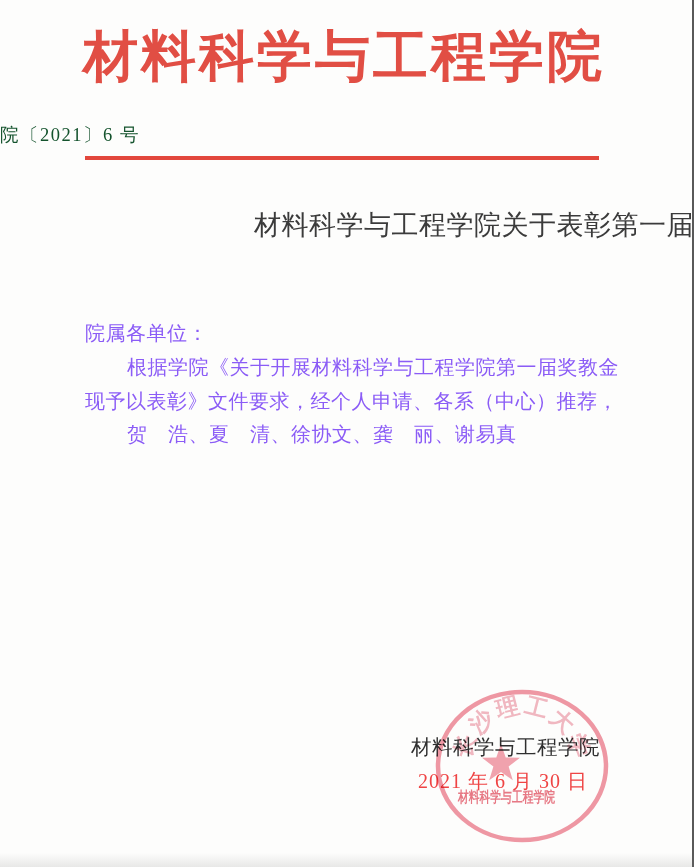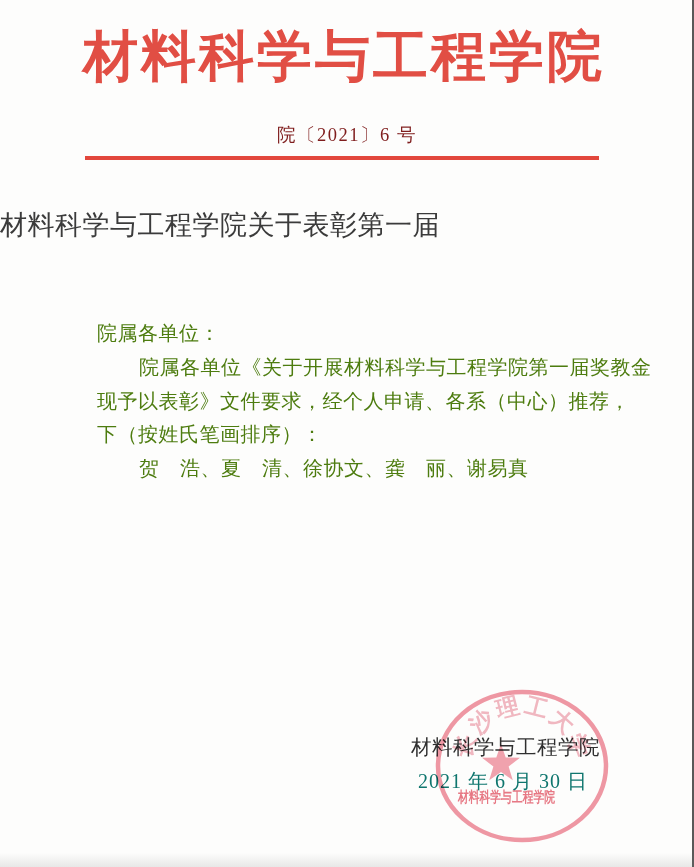--- a/index.html
+++ b/index.html
@@ -18,66 +18,65 @@
     text-align: center;
     font-size: 55px;
     font-weight: bold;
     color: #e14e44;
     letter-spacing: 3px;
     white-space: nowrap;
   }
   .doc-number {
     position: absolute;
     top: 122px; left: 0; right: 0;
-    text-align: center;
+    text-align: left;
     font-size: 18.5px;
-    color: #7f1d1d;
+    color: #14532d;
     letter-spacing: 1.5px;
   }
   .red-rule {
     position: absolute;
     top: 156px; left: 85px;
     width: 514px; height: 4px;
     background: #e2473c;
   }
   .doc-title {
     position: absolute;
     top: 206px; left: 0; right: 0;
-    text-align: left;
+    text-align: right;
     font-size: 27px;
     color: #3b3b3b;
     line-height: 39px;
     letter-spacing: 0.5px;
   }
   .body-text {
     position: absolute;
     top: 317px; left: 85px;
     width: 540px;
     font-size: 20px;
-    color: #4d7c0f;
+    color: #8b5cf6;
     line-height: 33.8px;
     letter-spacing: 0.5px;
-    margin-left: 12px;
   }
   .body-line { white-space: nowrap; }
   .body-line.indent { padding-left: 42px; }
   .signature-name {
     position: absolute;
     top: 733px; right: 94px;
     font-size: 20.5px;
     color: #2f2f2f;
     letter-spacing: 0.5px;
     white-space: nowrap;
     z-index: 2;
   }
   .signature-date {
     position: absolute;
     top: 768px; right: 106px;
     font-size: 20px;
-    color: #0f766e;
+    color: #ef4444;
     letter-spacing: 1px;
     white-space: nowrap;
     z-index: 2;
   }
   .seal {
     position: absolute;
     left: 429px; top: 683px;
     width: 190px; height: 170px;
     mix-blend-mode: multiply;
     z-index: 3;
@@ -110,23 +109,22 @@
   <div class="doc-number">院〔2021〕6 号</div>
 
   <div class="red-rule"></div>
 
   <div class="doc-title">
     <div>材料科学与工程学院关于表彰第一届</div>
   </div>
 
   <div class="body-text">
     <div class="body-line">院属各单位：</div>
-    <div class="body-line indent">院属各单位《关于开展材料科学与工程学院第一届奖教金</div>
+    <div class="body-line indent">根据学院《关于开展材料科学与工程学院第一届奖教金</div>
     <div class="body-line">现予以表彰》文件要求，经个人申请、各系（中心）推荐，</div>
-    <div class="body-line">下（按姓氏笔画排序）：</div>
     <div class="body-line indent">贺　浩、夏　清、徐协文、龚　丽、谢易真</div>
   </div>
 
   <div class="signature-name">材料科学与工程学院</div>
   <div class="signature-date">2021 年 6 月 30 日</div>
 
   <svg class="seal" viewBox="0 0 190 170" xmlns="http://www.w3.org/2000/svg">
     <ellipse cx="93" cy="83" rx="84" ry="74" fill="none" stroke="#ec7e8e" stroke-width="4.5" opacity="0.8"></ellipse>
     <polygon points="72,61 76.7,74.5 91,74.8 79.6,83.5 83.8,97.2 72,89 60.2,97.2 64.4,83.5 53,74.8 67.3,74.5" fill="#ef8c9b" opacity="0.8"></polygon>
     <g fill="#e98b9b" opacity="0.6" font-size="23" font-weight="bold" text-anchor="middle">

